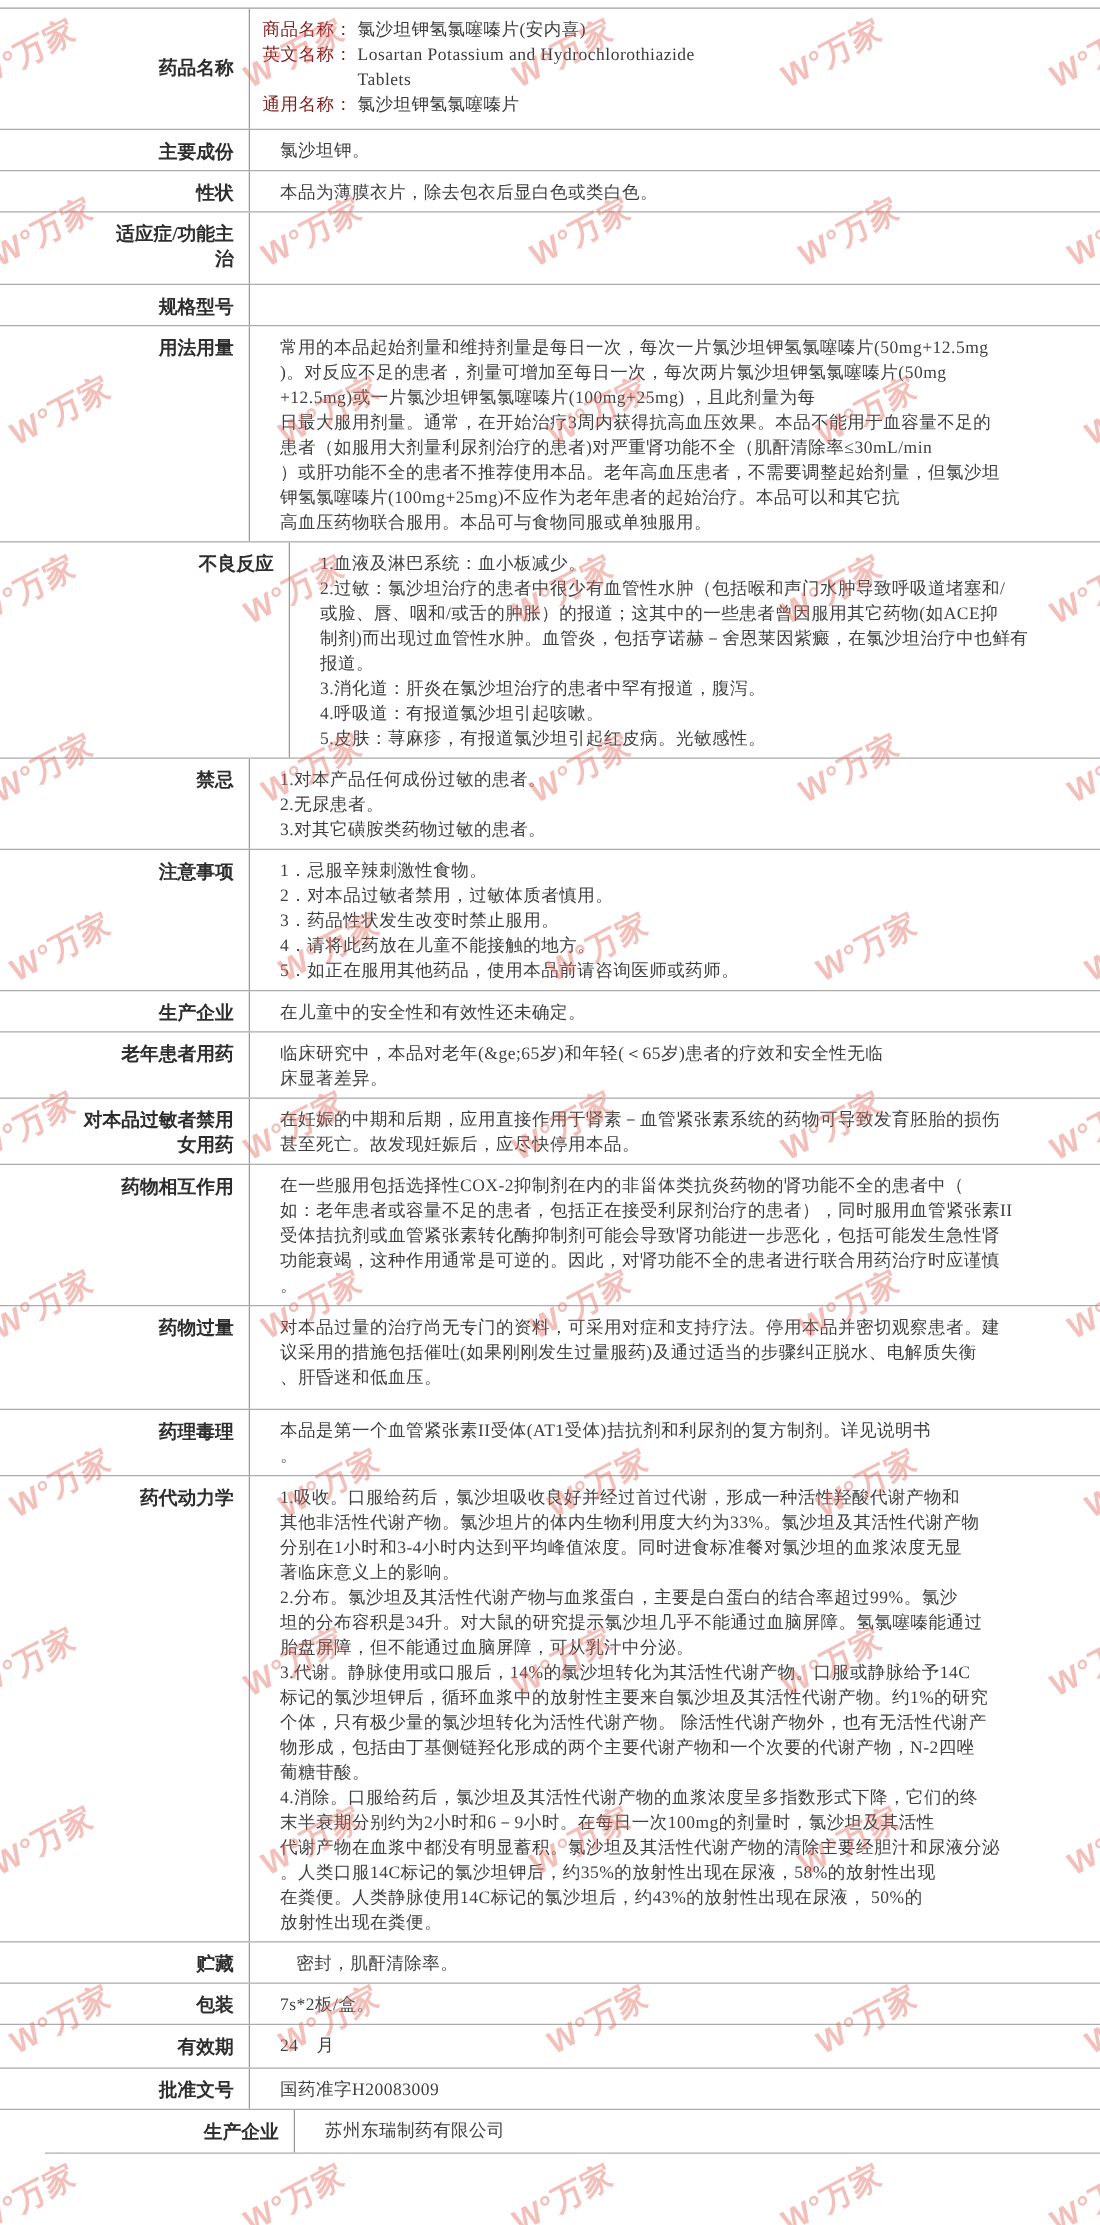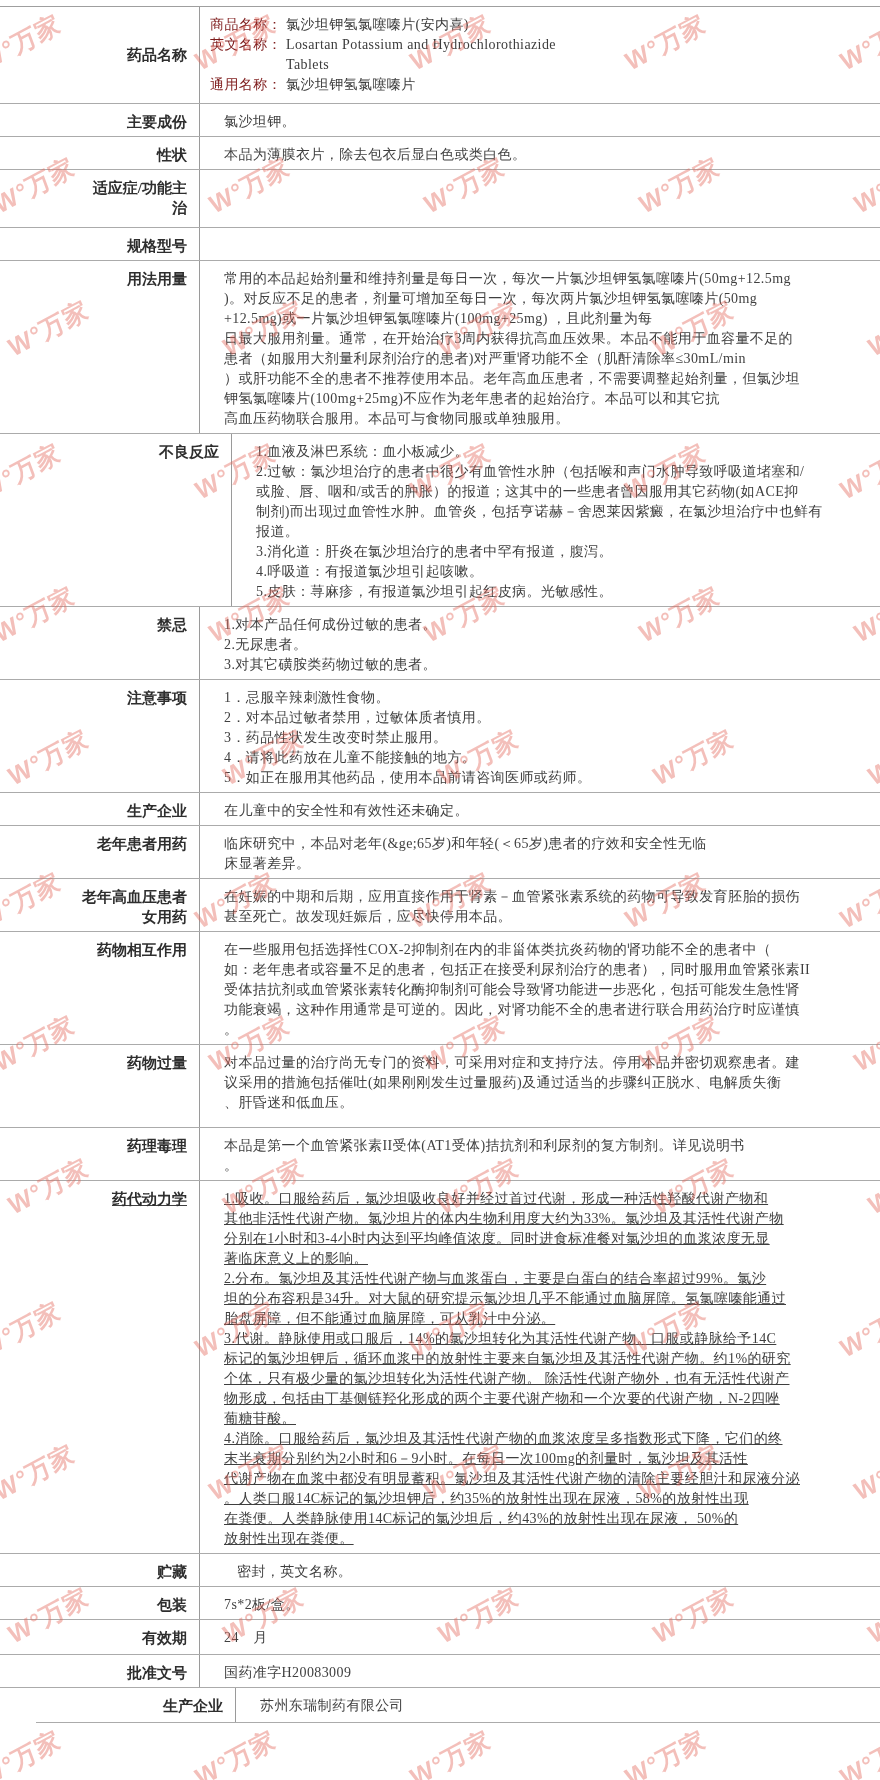--- a/index.html
+++ b/index.html
@@ -45,21 +45,21 @@
   .row:nth-child(6){min-height:169px;}
   .row:nth-child(7){min-height:172px;padding-left:32px;}
   .row:nth-child(8){min-height:68px;}
   .row:nth-child(9){min-height:109px;}
   .row:nth-child(10){min-height:32px;}
   .row:nth-child(11){min-height:47px;}
   .row:nth-child(12){min-height:49px;}
   .row:nth-child(13){min-height:111px;}
   .row:nth-child(14){min-height:83px;}
   .row:nth-child(15){min-height:50px;}
-  .row:nth-child(16){min-height:365px;text-decoration:underline;}
+  .row:nth-child(16){min-height:365px;}
   .row:nth-child(17){min-height:31px;gap:13px;}
   .row:nth-child(18){min-height:33px;}
   .row:nth-child(19){min-height:35px;}
   .row:nth-child(20){min-height:32px;}
   .row:nth-child(21){min-height:35px;margin-left:36px;}
   
   #wm-layer{position:absolute;inset:0;z-index:5;pointer-events:none;overflow:hidden;}
   .wm{
     position:absolute;
     font-family:"Liberation Sans","DejaVu Sans",sans-serif;
@@ -131,21 +131,21 @@
     <div class="row">
       <div class="label">生产企业</div>
       <div class="content">在儿童中的安全性和有效性还未确定。</div>
     </div>
     <div class="row">
       <div class="label">老年患者用药</div>
       <div class="content">临床研究中，本品对老年(&amp;ge;65岁)和年轻(＜65岁)患者的疗效和安全性无临
 床显著差异。</div>
     </div>
     <div class="row">
-      <div class="label">老年高血压患者
+      <div class="label">对本品过敏者禁用
 女用药</div>
       <div class="content">在妊娠的中期和后期，应用直接作用于肾素－血管紧张素系统的药物可导致发育胚胎的损伤
 甚至死亡。故发现妊娠后，应尽快停用本品。</div>
     </div>
     <div class="row">
       <div class="label">药物相互作用</div>
       <div class="content">在一些服用包括选择性COX-2抑制剂在内的非甾体类抗炎药物的肾功能不全的患者中（
 如：老年患者或容量不足的患者，包括正在接受利尿剂治疗的患者），同时服用血管紧张素II
 受体拮抗剂或血管紧张素转化酶抑制剂可能会导致肾功能进一步恶化，包括可能发生急性肾
 功能衰竭，这种作用通常是可逆的。因此，对肾功能不全的患者进行联合用药治疗时应谨慎
@@ -178,21 +178,21 @@
 葡糖苷酸。
 4.消除。口服给药后，氯沙坦及其活性代谢产物的血浆浓度呈多指数形式下降，它们的终
 末半衰期分别约为2小时和6－9小时。在每日一次100mg的剂量时，氯沙坦及其活性
 代谢产物在血浆中都没有明显蓄积。氯沙坦及其活性代谢产物的清除主要经胆汁和尿液分泌
 。人类口服14C标记的氯沙坦钾后，约35%的放射性出现在尿液，58%的放射性出现
 在粪便。人类静脉使用14C标记的氯沙坦后，约43%的放射性出现在尿液， 50%的
 放射性出现在粪便。</div>
     </div>
     <div class="row">
       <div class="label">贮藏</div>
-      <div class="content">密封，英文名称。</div>
+      <div class="content">密封，肌酐清除率。</div>
     </div>
     <div class="row">
       <div class="label">包装</div>
       <div class="content">7s*2板/盒。</div>
     </div>
     <div class="row">
       <div class="label">有效期</div>
       <div class="content">24　月</div>
     </div>
     <div class="row">

